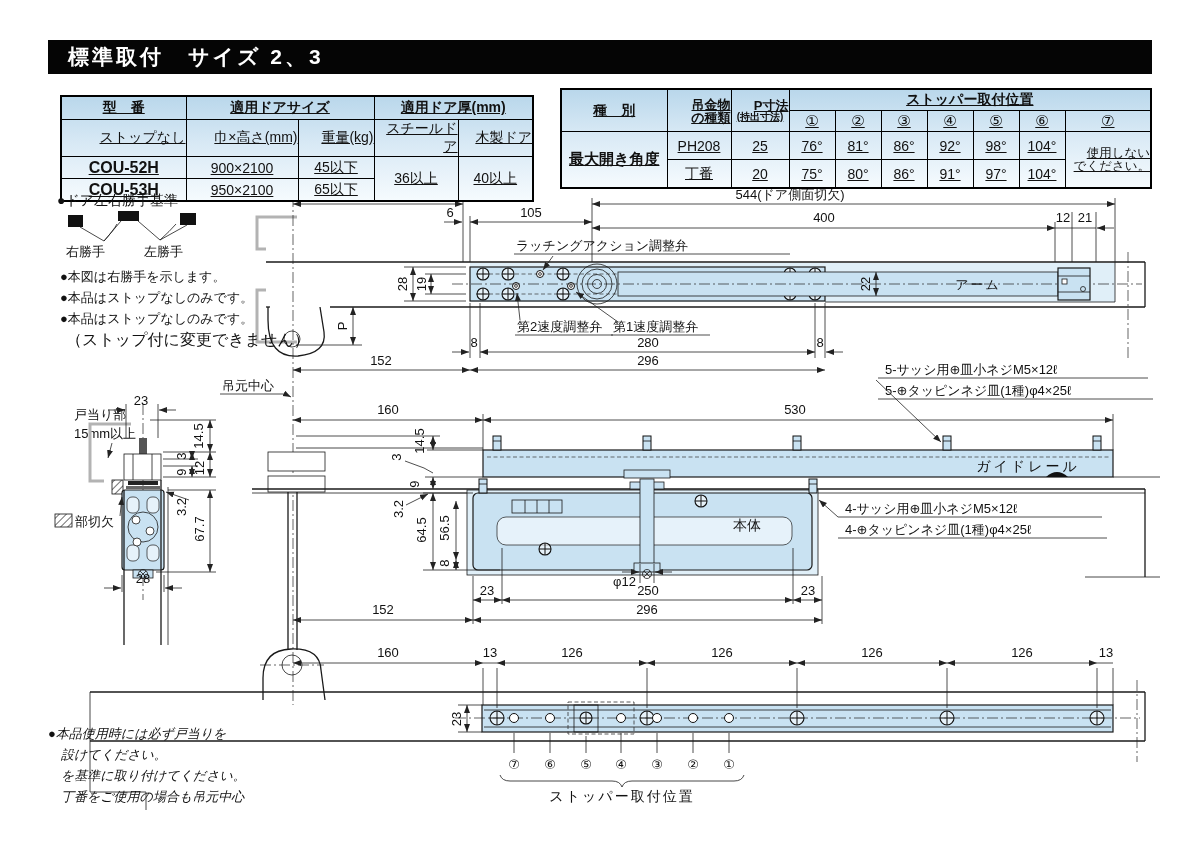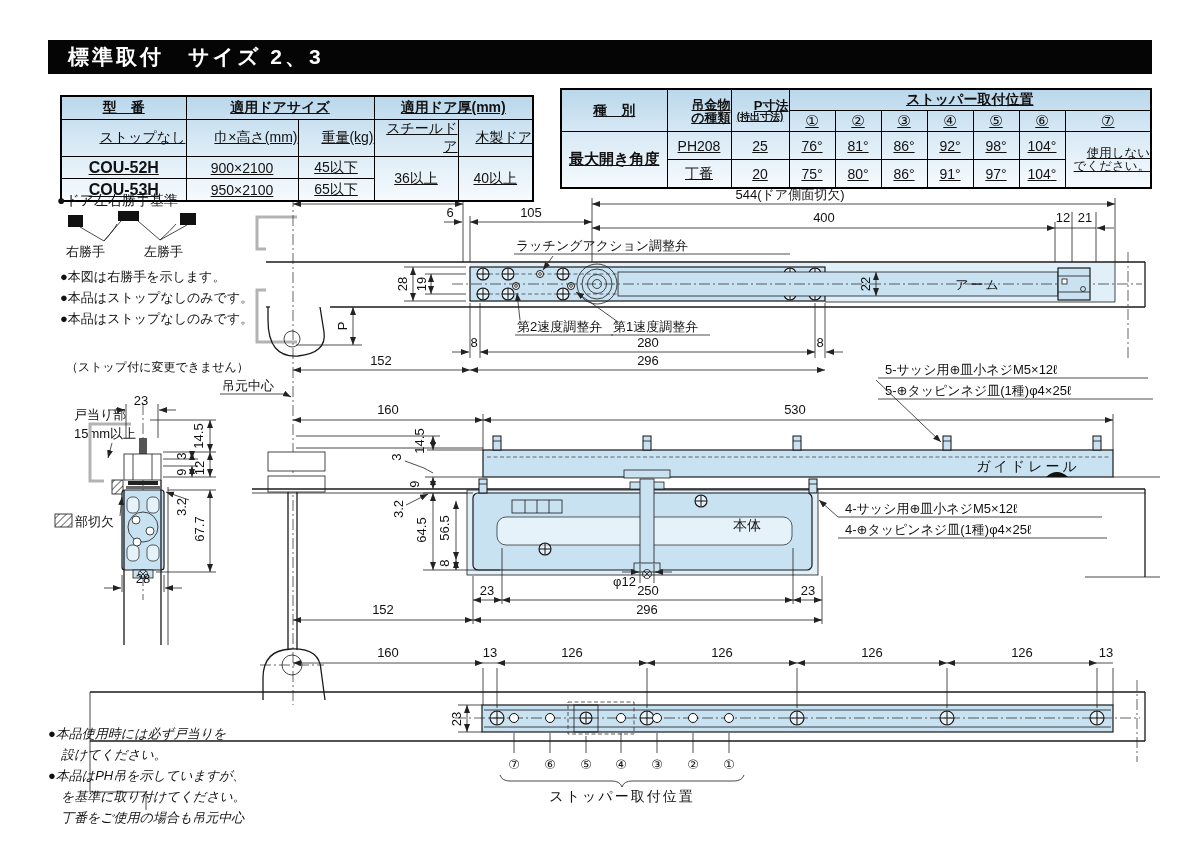--- a/index.html
+++ b/index.html
@@ -19,21 +19,21 @@
   .angle-table { left:560px; top:88px; width:590px; font-size:14px; }
   .angle-table tr.h1 td { height:20px; font-weight:bold; }
   .angle-table tr.h2 td { height:20px; font-size:15px; }
   .angle-table tr.dr td { height:27px; }
   .angle-table td.kind { font-weight:bold; font-size:15px; }
   .angle-table .small2 { font-size:10px; display:block; line-height:10px; }
   .angle-table .hline { font-size:13px; display:block; line-height:13px;text-align:right; }
   .angle-table td.note7 { font-size:12.5px; }
   .note-block { position:absolute; font-size:13px; line-height:21px; white-space:nowrap; }
   .note-block .ind { padding-left:13px; }
-  .note-block .paren { font-size:12px; padding-left:6px;margin-top:28px; }
+  .note-block .paren { font-size:16px; padding-left:6px; }
   .legend-title { position:absolute; left:57px; top:192px; font-size:14px; }
   svg text { font-family:"Liberation Sans","DejaVu Sans",sans-serif; fill:#111; }
   .dt { font-size:13px; }
   .jt { font-size:13px; }
   .bt { font-size:14px; }
   .o   { stroke:#1a1a1a; stroke-width:1.3; fill:none; }
   .t   { stroke:#1a1a1a; stroke-width:0.8; fill:none; }
   .g   { stroke:#b3b3b3; stroke-width:3; fill:none; }
   .cl  { stroke:#222; stroke-width:0.7; fill:none; stroke-dasharray:11 3 2 3; }
   .dsh { stroke:#333; stroke-width:0.7; fill:none; stroke-dasharray:4 2.5; }
@@ -551,18 +551,17 @@
   <div class="note-block" style="left:60px;top:266px;">
     <div>●本図は右勝手を示します。</div>
     <div>●本品はストップなしのみです。</div>
     <div>●本品はストップなしのみです。</div>
     <div class="paren">（ストップ付に変更できません）</div>
   </div>
 
   <div class="note-block" style="left:48px;top:723px;font-style:italic;">
     <div>●本品使用時には必ず戸当りを</div>
     <div class="ind">設けてください。</div>
-    <div>●本品はPH吊を示していますが、</div>
     <div class="ind">を基準に取り付けてください。</div>
     <div class="ind">丁番をご使用の場合も吊元中心</div>
   </div>
 
 </div>
 
 </body></html>

